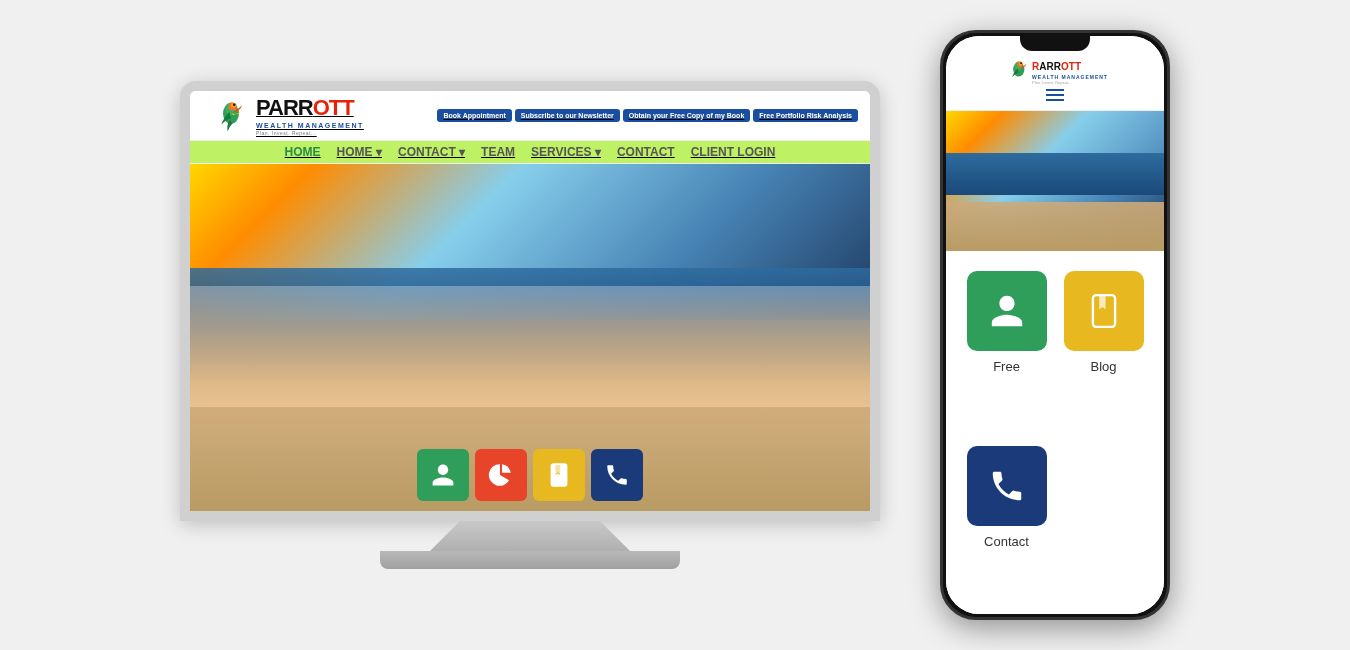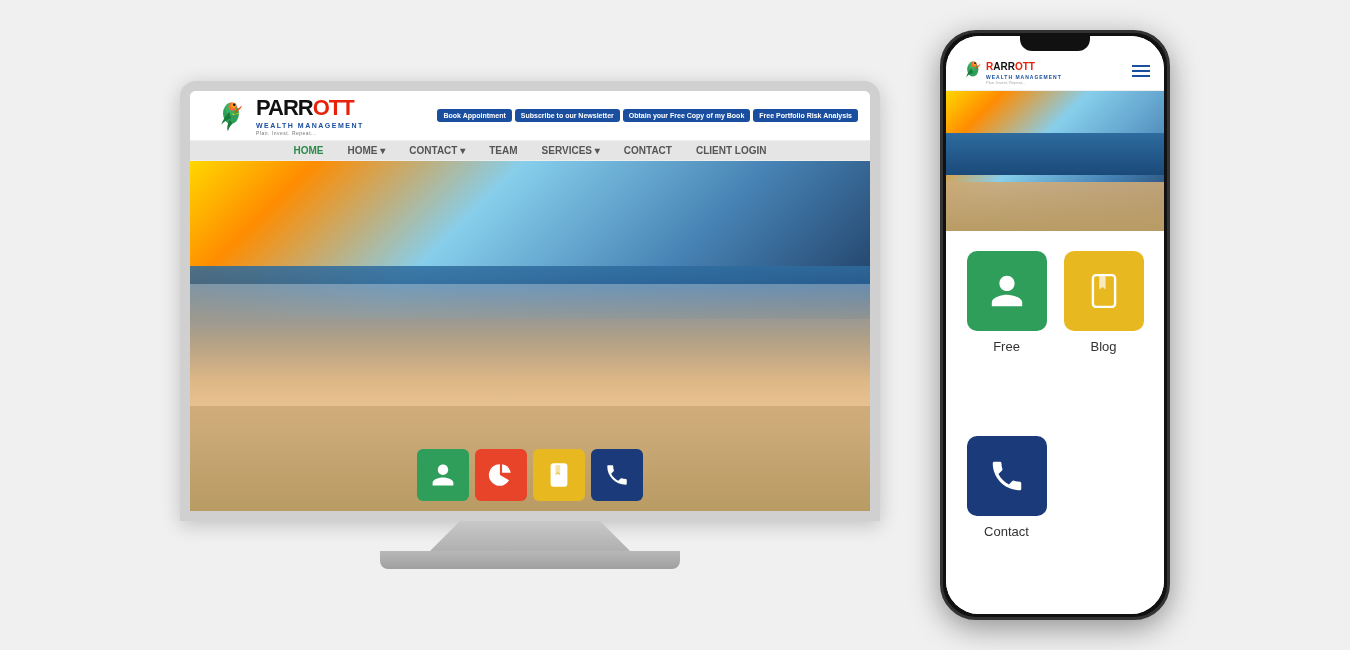--- a/index.html
+++ b/index.html
@@ -13,20 +13,21 @@
       align-items: center;
       justify-content: center;
       gap: 60px;
     }
 
     
     .monitor-wrapper {
       display: flex;
       flex-direction: column;
       align-items: center;
+      text-decoration: underline;
     }
 
     .monitor {
       width: 700px;
       height: 440px;
       background: #e8e8e8;
       border-radius: 16px 16px 0 0;
       border: 10px solid #d0d0d0;
       box-shadow: 0 4px 20px rgba(0,0,0,0.2);
       overflow: hidden;
@@ -90,27 +91,27 @@
       color: #fff;
       font-weight: bold;
     }
 
     .btn-book { background: #1a4fa0; }
     .btn-subscribe { background: #1a4fa0; }
     .btn-obtain { background: #1a4fa0; }
     .btn-free { background: #1a4fa0; }
 
     .site-nav {
-      background: #e5e5e5;
+      background: #bef264;
       display: flex;
       align-items: center;
       justify-content: center;
-      gap: 24px;
+      gap: 16px;
       padding: 4px 0;
-      font-size: 10px;
+      font-size: 12px;
       font-weight: 600;
       border-bottom: 1px solid #eee;
     }
 
     .nav-item { color: #555; cursor: pointer; }
     .nav-item.active { color: #2a8a4a; }
 
     
     .hero-image {
       flex: 1;
@@ -235,20 +236,21 @@
       flex-direction: column;
     }
 
     .phone-header {
       background: #fff;
       padding: 20px 10px 5px;
       display: flex;
       align-items: center;
       justify-content: space-between;
       border-bottom: 1px solid #eee;
+      flex-direction: column;
     }
 
     .phone-logo-area {
       display: flex;
       align-items: center;
     }
 
     .phone-menu-icon {
       display: flex;
       flex-direction: column;

